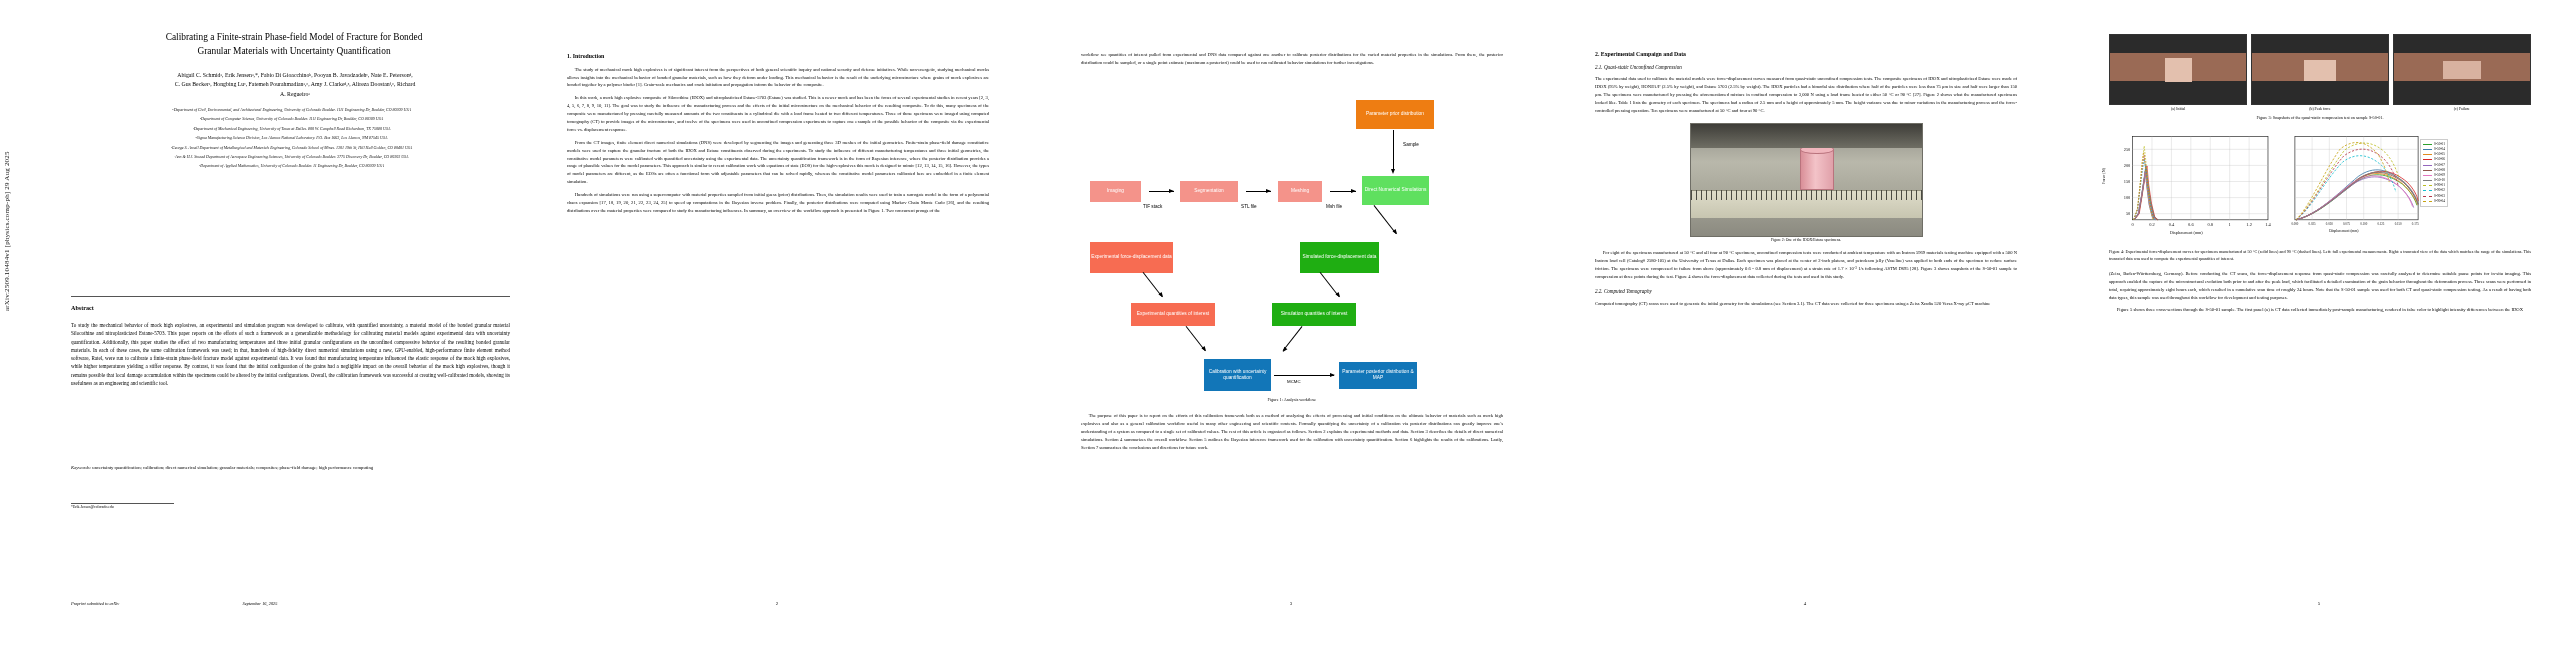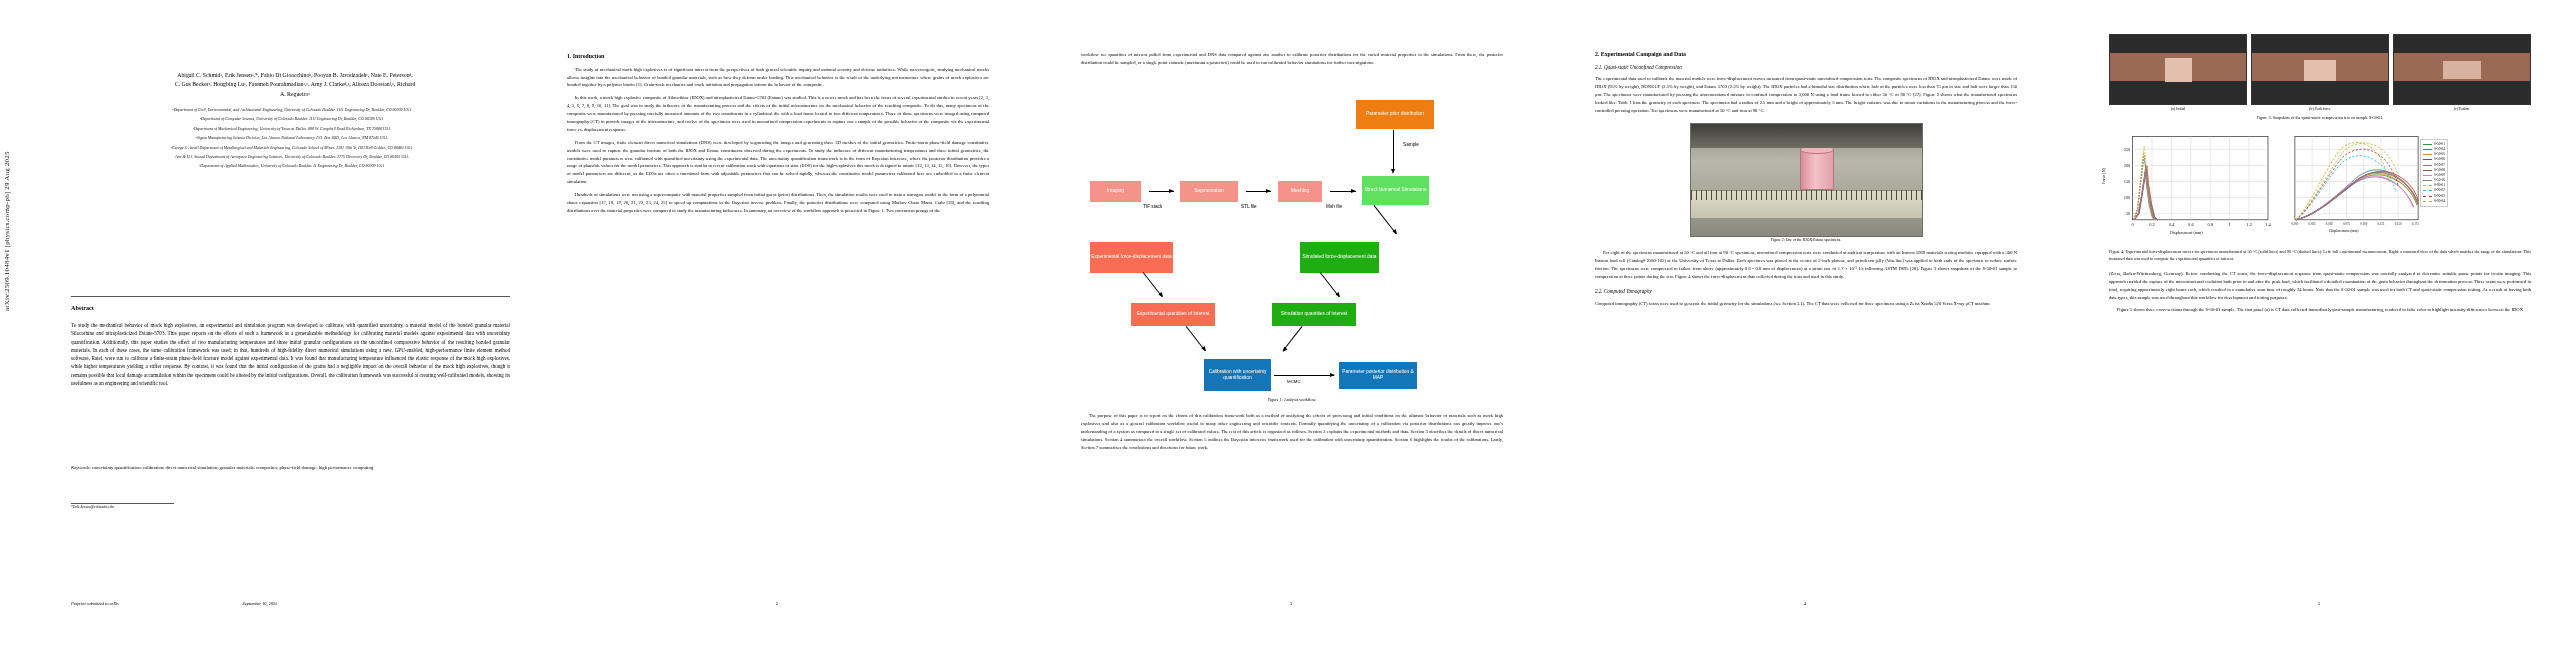--- a/index.html
+++ b/index.html
@@ -114,20 +114,24 @@
   .lg-row{ display:flex; align-items:center; gap:1.7px; white-space:nowrap; }
   .lg-swatch{ width:9px; height:0; border-top-width:0.9px; display:inline-block; }
 </style>
 </head>
 <body>
 
 <div class="sheet page1">
 
   <div class="arxiv-stamp">arXiv:2509.10484v1  [physics.comp-ph]  29 Aug 2025</div>
 
+  <div class="title">
+    <div>Calibrating a Finite-strain Phase-field Model of Fracture for Bonded</div>
+    <div>Granular Materials with Uncertainty Quantification</div>
+  </div>
 
   <div class="authors">
     <div>Abigail C. Schmidᵃ, Erik Jensenᵃ,*, Fabio Di Gioacchinoᵇ, Pooyan B. Javadzadehᶜ, Nate E. Petersonᵈ,</div>
     <div>C. Gus Beckerᵃ, Hongbing Luᶜ, Fatemeh Pourahmadianᵃ,ᵍ, Amy J. Clarkeᵈ,ᵉ, Alireza Doostanᶠ,ᵍ, Richard</div>
     <div>A. Regueiroᵃ</div>
   </div>
 
   <div class="affil">
     <div class="a">ᵃDepartment of Civil, Environmental, and Architectural Engineering, University of Colorado Boulder. 1111 Engineering Dr, Boulder, CO 80309 USA</div>
     <div class="a">ᵇDepartment of Computer Science, University of Colorado Boulder. 1111 Engineering Dr, Boulder, CO 80309 USA</div>

